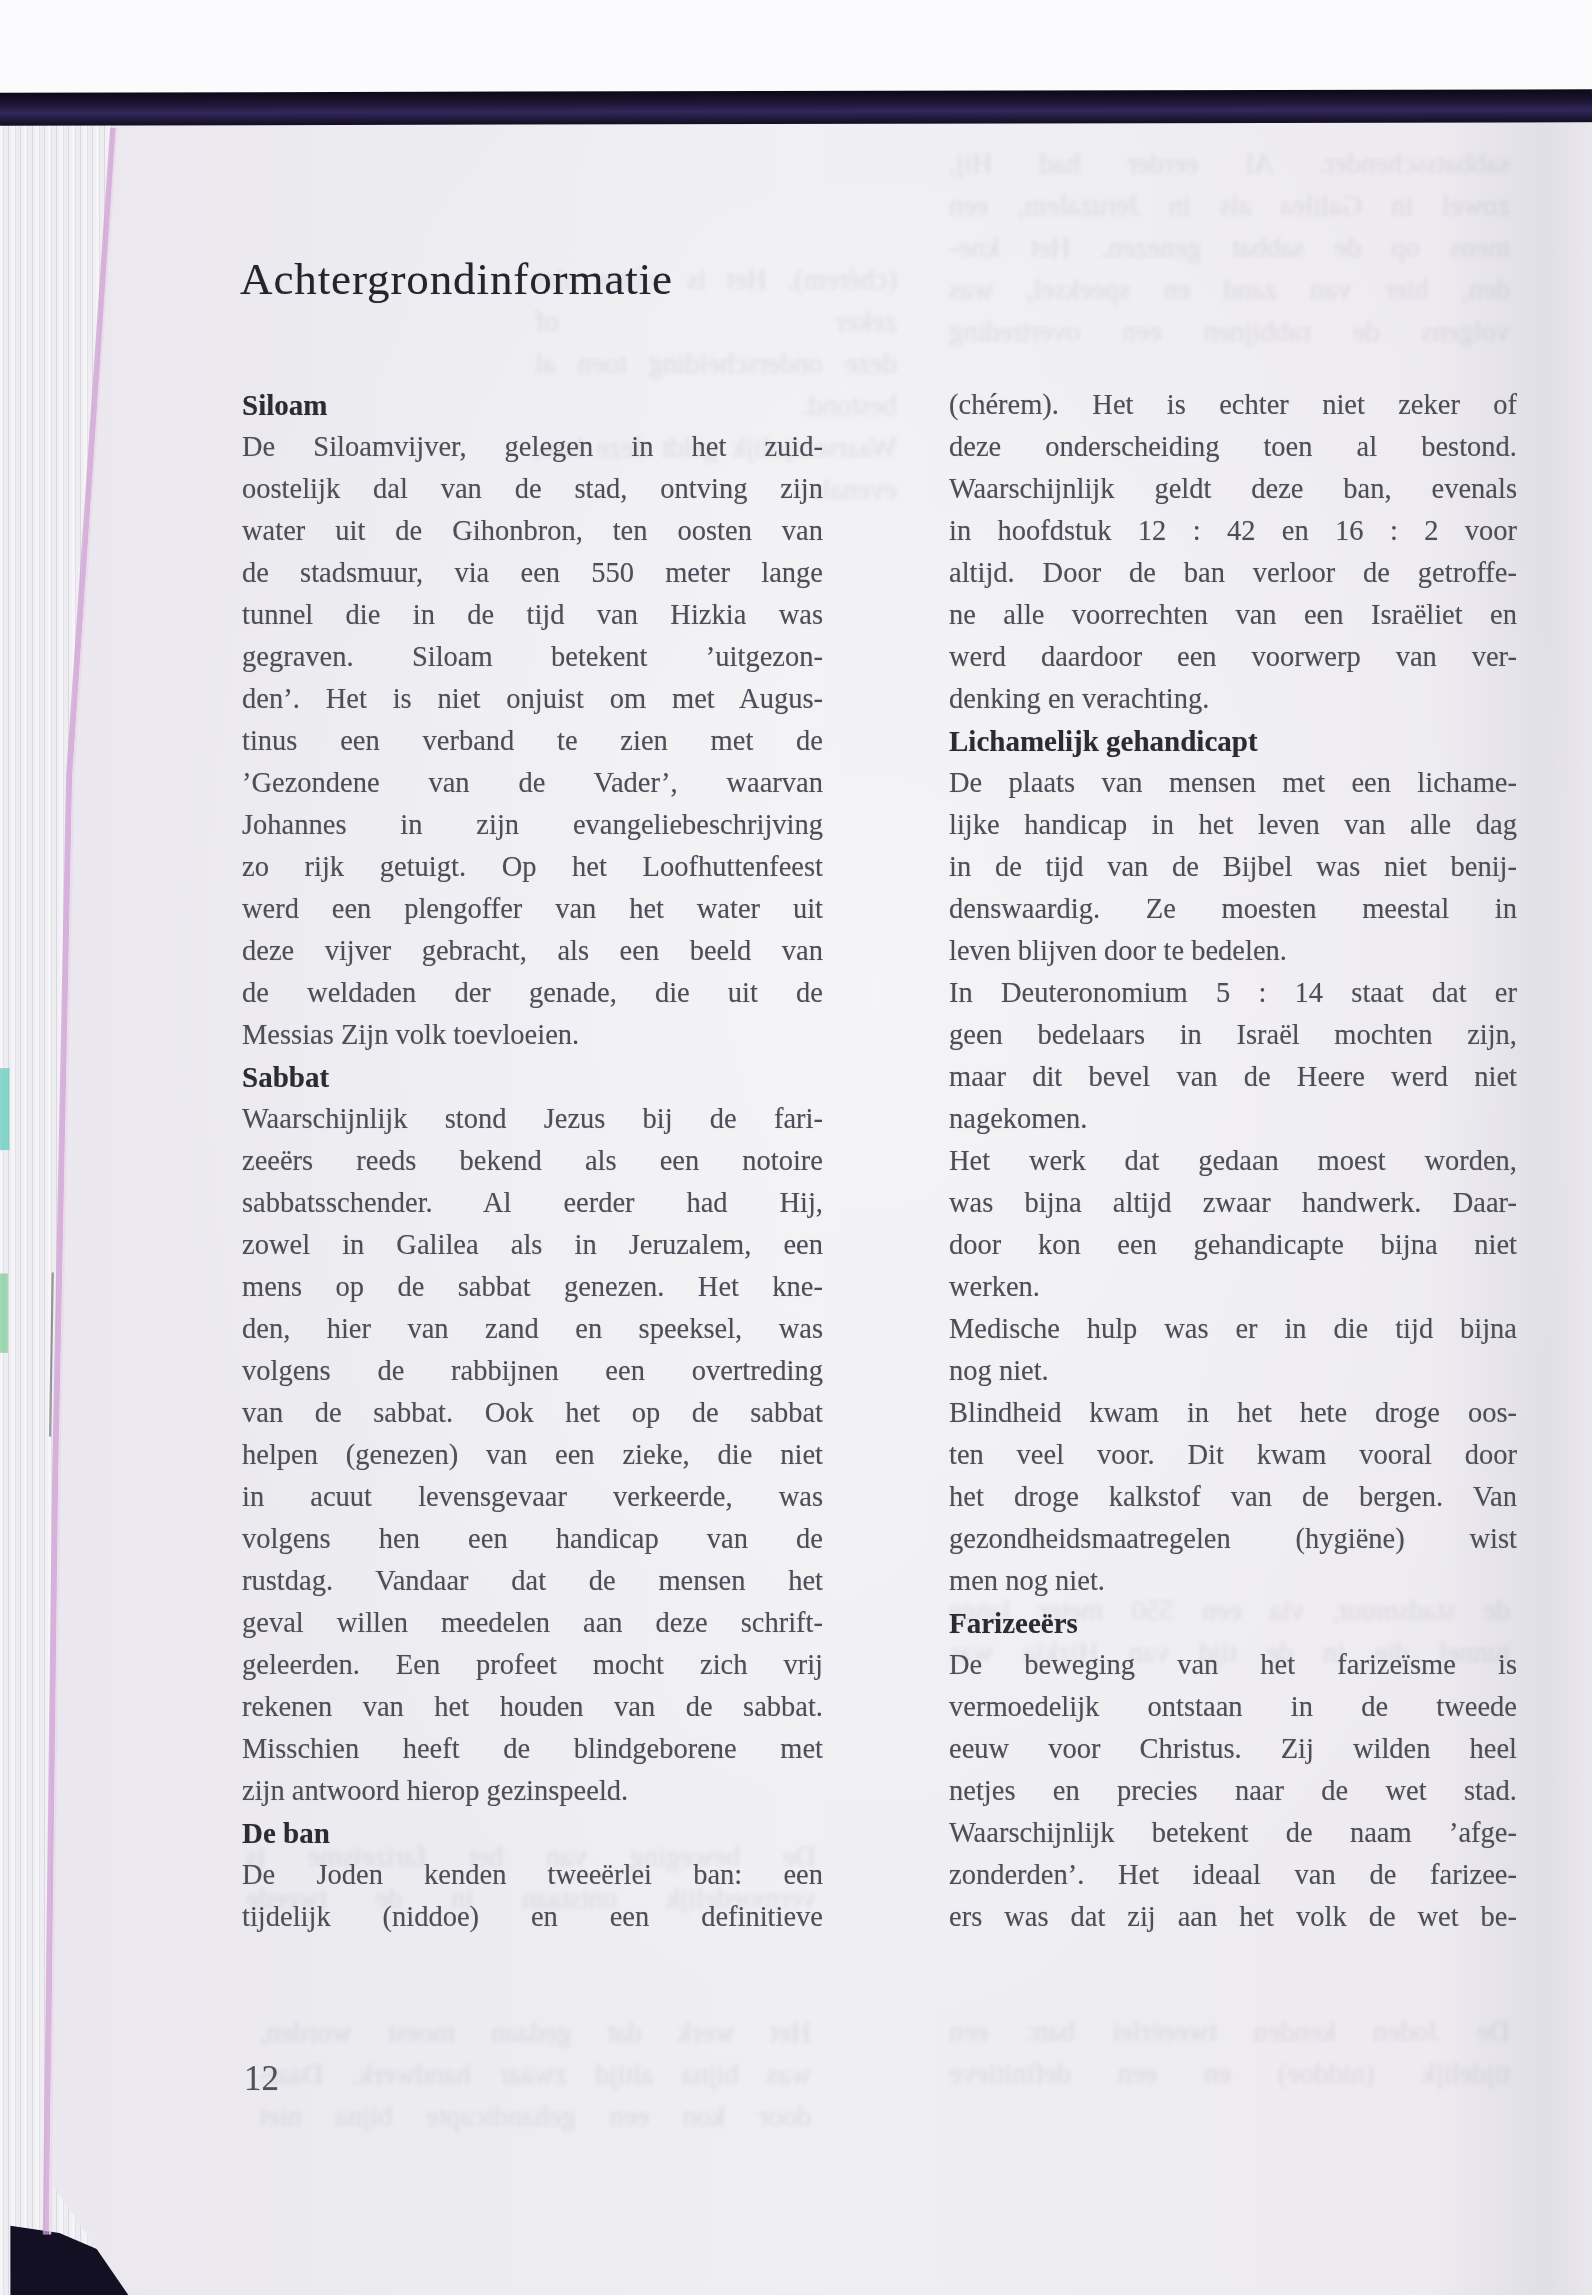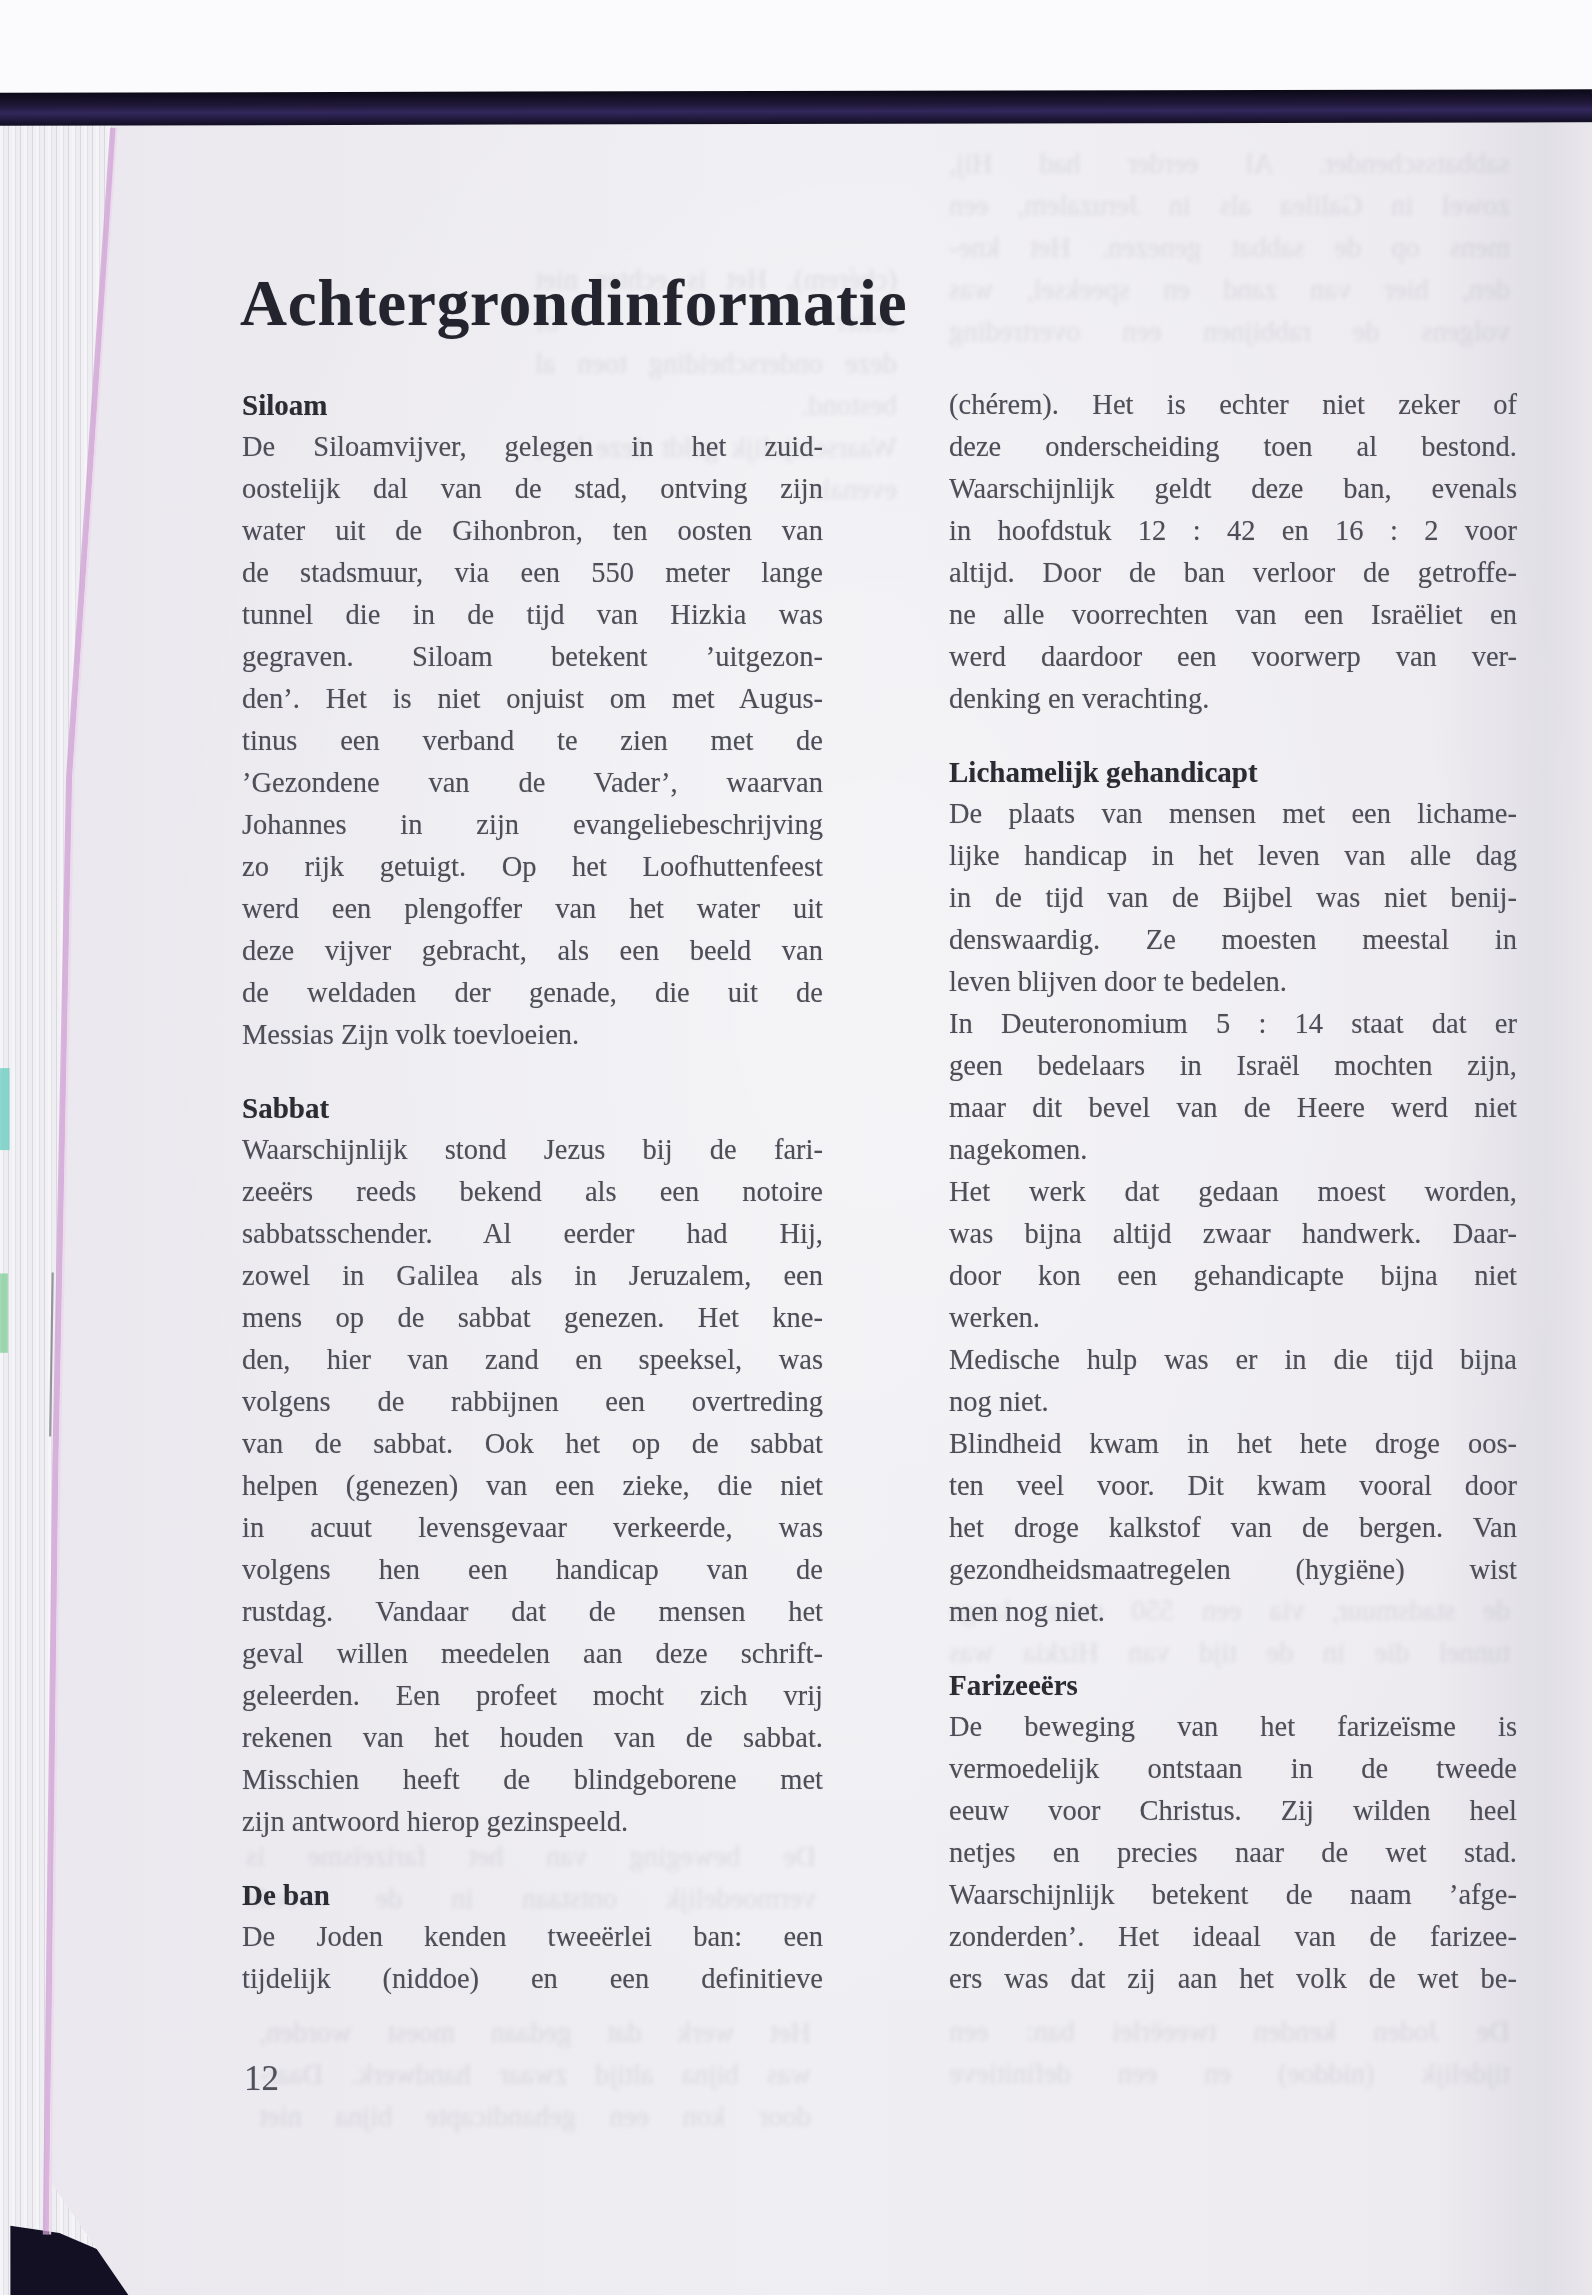--- a/index.html
+++ b/index.html
@@ -16,30 +16,30 @@
     background:#131024;clip-path:polygon(0 22%,38% 30%,100% 68%,100% 100%,0 100%);}
   .page{position:absolute;left:0;top:123px;width:1592px;height:2173px;z-index:3;
     background:linear-gradient(90deg,#eae8ee 0%,#efeef2 50%,#edebf0 90%,#e1dfe6 97%,#e9e7ec 100%);
     clip-path:polygon(113px 0,1592px 0,1592px 2173px,129px 2173px,52px 2061px,54px 1345px,68px 654px);}
   .page-sheen{position:absolute;inset:0;
     background:radial-gradient(ellipse at 55% 40%,rgba(255,255,255,.35) 0%,rgba(255,255,255,0) 60%);}
   .edge-svg{position:absolute;left:0;top:0;width:1592px;height:2295px;z-index:4;pointer-events:none;}
 
   
   .title{position:absolute;left:240px;top:227px;z-index:5;line-height:1;
-    font-weight:bold;font-size:65px;letter-spacing:0.9px;color:#24242e;
+    font-weight:normal;font-size:45px;letter-spacing:0.9px;color:#24242e;
     text-shadow:0 0 0.9px rgba(40,40,55,.35);}
   .col{position:absolute;z-index:5;font-size:28.5px;line-height:42px;color:#4e4e58;
     text-shadow:0 0 0.9px rgba(70,70,85,.35);}
   .col-left{left:242px;top:384px;width:581px;}
   .col-right{left:949px;top:384px;width:568px;}
   .ln{text-align:justify;text-align-last:justify;}
   .ln.pl{text-align-last:left;}
   .hd{font-weight:bold;font-size:29px;color:#2b2b33;text-align:left;text-align-last:left;}
-  .hd:not(:first-child){margin-top:31px;}
+  .hd:not(:first-child){}
   .pagenum{position:absolute;left:244px;top:2058px;z-index:5;font-size:35px;line-height:41px;color:#51515b;
     text-shadow:0 0 0.9px rgba(70,70,85,.3);}
 
   
   .ghost{position:absolute;z-index:4;transform:scaleX(-1);filter:blur(2.2px);opacity:.11;
     font-size:28.5px;line-height:42px;color:#41415a;pointer-events:none;}
   .ghost .ln{text-align:justify;text-align-last:justify;}
 </style>
 </head>
 <body>

